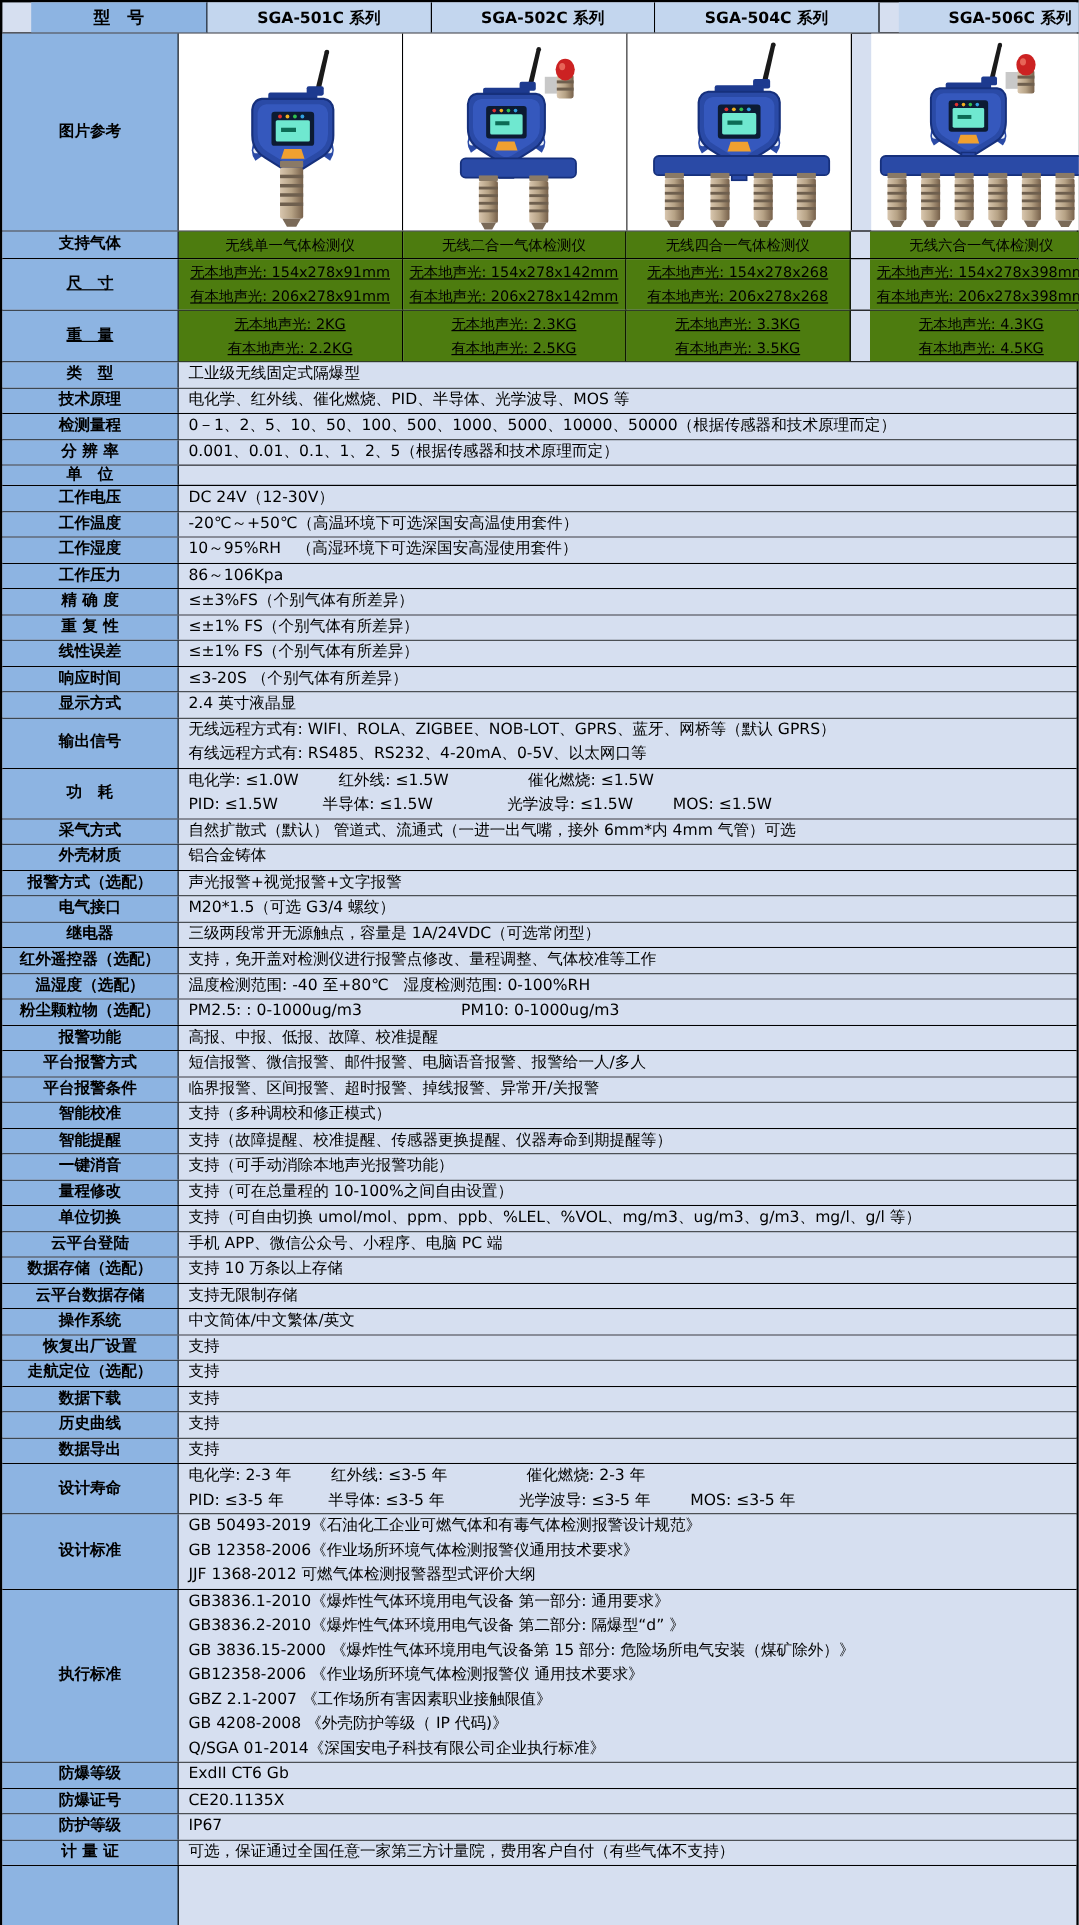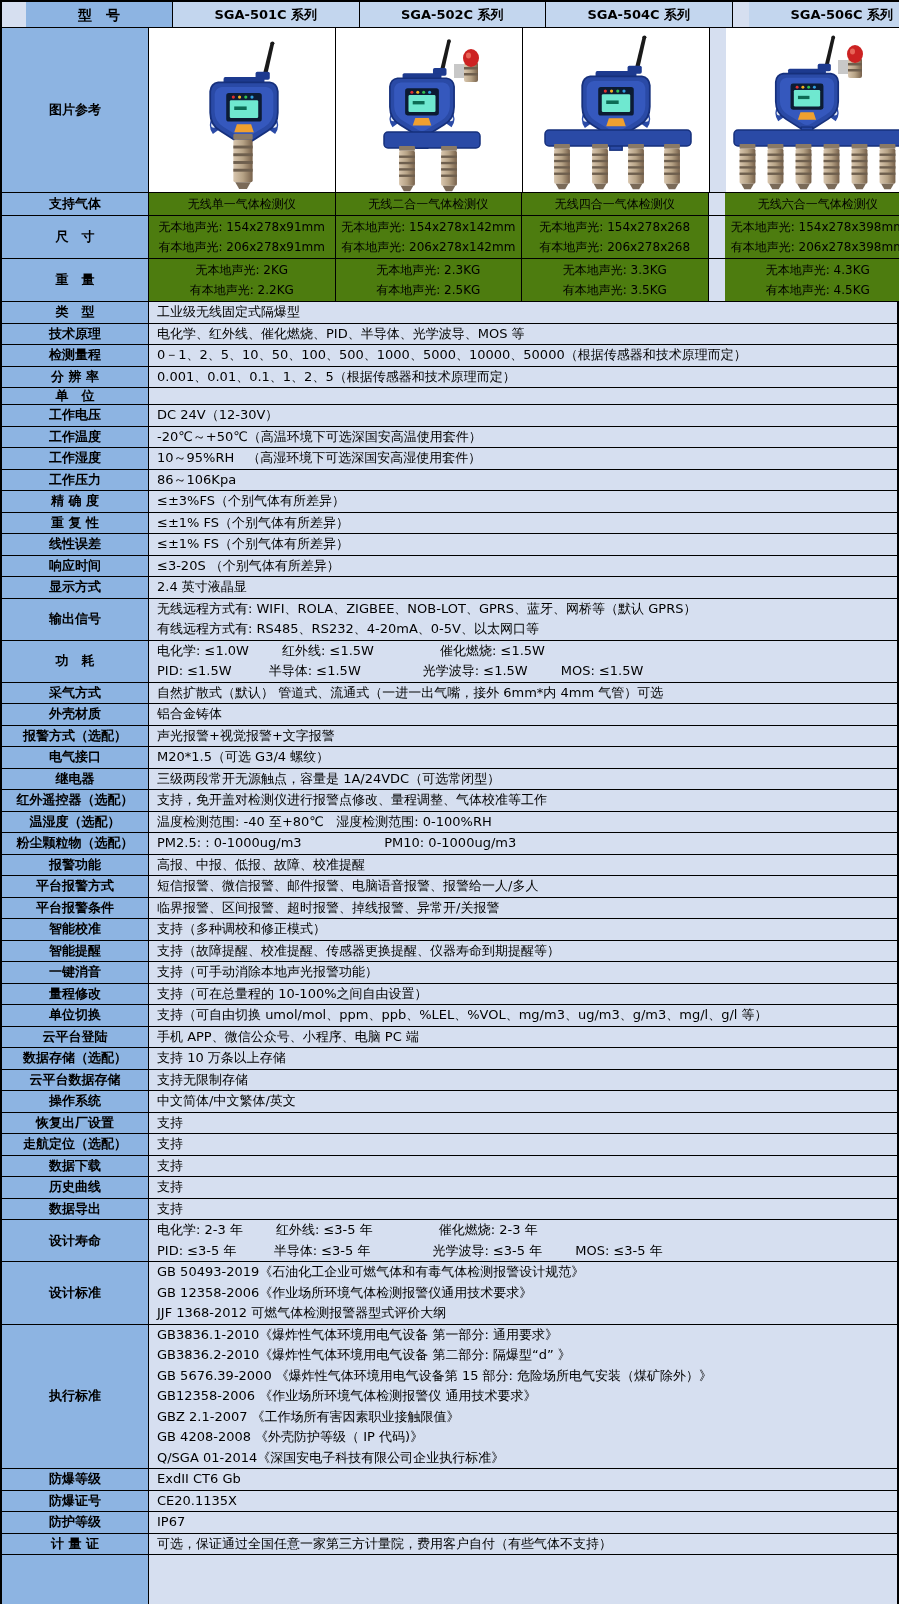--- a/index.html
+++ b/index.html
@@ -27,21 +27,21 @@
   .col:last-child { border-right:none;margin-left:16px; }
   
   .row.header { height:25px;padding-left:24px; }
   .row.header .label { font-size:14px; }
   .row.header .col { background:#c3d6ee; font-weight:bold; font-size:13px; }
   
   .row.images { height:164px; }
   .row.images .col { background:#ffffff; justify-content:flex-end; }
   
   .row.gas { height:22px; }
-  .row.size, .row.weight { height:42px; }
+  .row.size, .row.weight { height:42px;text-decoration:underline; }
   .row.gas .col, .row.size .col, .row.weight .col { background:#4d7c0f; font-size:12px; }
   .row.size .line, .row.weight .line, .row.gas .line { line-height:20px; white-space:pre; }
   svg.device { display:block; }
 </style>
 </head>
 <body>
 
 <svg width="0" height="0" style="position:absolute">
   <defs>
     <linearGradient id="brassGrad" x1="0" y1="0" x2="1" y2="0">
@@ -505,21 +505,21 @@
           <div class="line">GB 12358-2006《作业场所环境气体检测报警仪通用技术要求》</div>
           <div class="line">JJF 1368-2012 可燃气体检测报警器型式评价大纲</div>
         </div>
   </div>
 
   <div class="row spec">
     <div class="cell label">执行标准</div>
     <div class="cell value">
           <div class="line">GB3836.1-2010《爆炸性气体环境用电气设备 第一部分: 通用要求》</div>
           <div class="line">GB3836.2-2010《爆炸性气体环境用电气设备 第二部分: 隔爆型“d” 》</div>
-          <div class="line">GB 5676.39-2000 《爆炸性气体环境用电气设备第 15 部分: 危险场所电气安装（煤矿除外）》</div>
+          <div class="line">GB 3836.15-2000 《爆炸性气体环境用电气设备第 15 部分: 危险场所电气安装（煤矿除外）》</div>
           <div class="line">GB12358-2006 《作业场所环境气体检测报警仪 通用技术要求》</div>
           <div class="line">GBZ 2.1-2007 《工作场所有害因素职业接触限值》</div>
           <div class="line">GB 4208-2008 《外壳防护等级（ IP 代码)》</div>
           <div class="line">Q/SGA 01-2014《深国安电子科技有限公司企业执行标准》</div>
         </div>
   </div>
 
   <div class="row spec">
     <div class="cell label">防爆等级</div>
     <div class="cell value">

